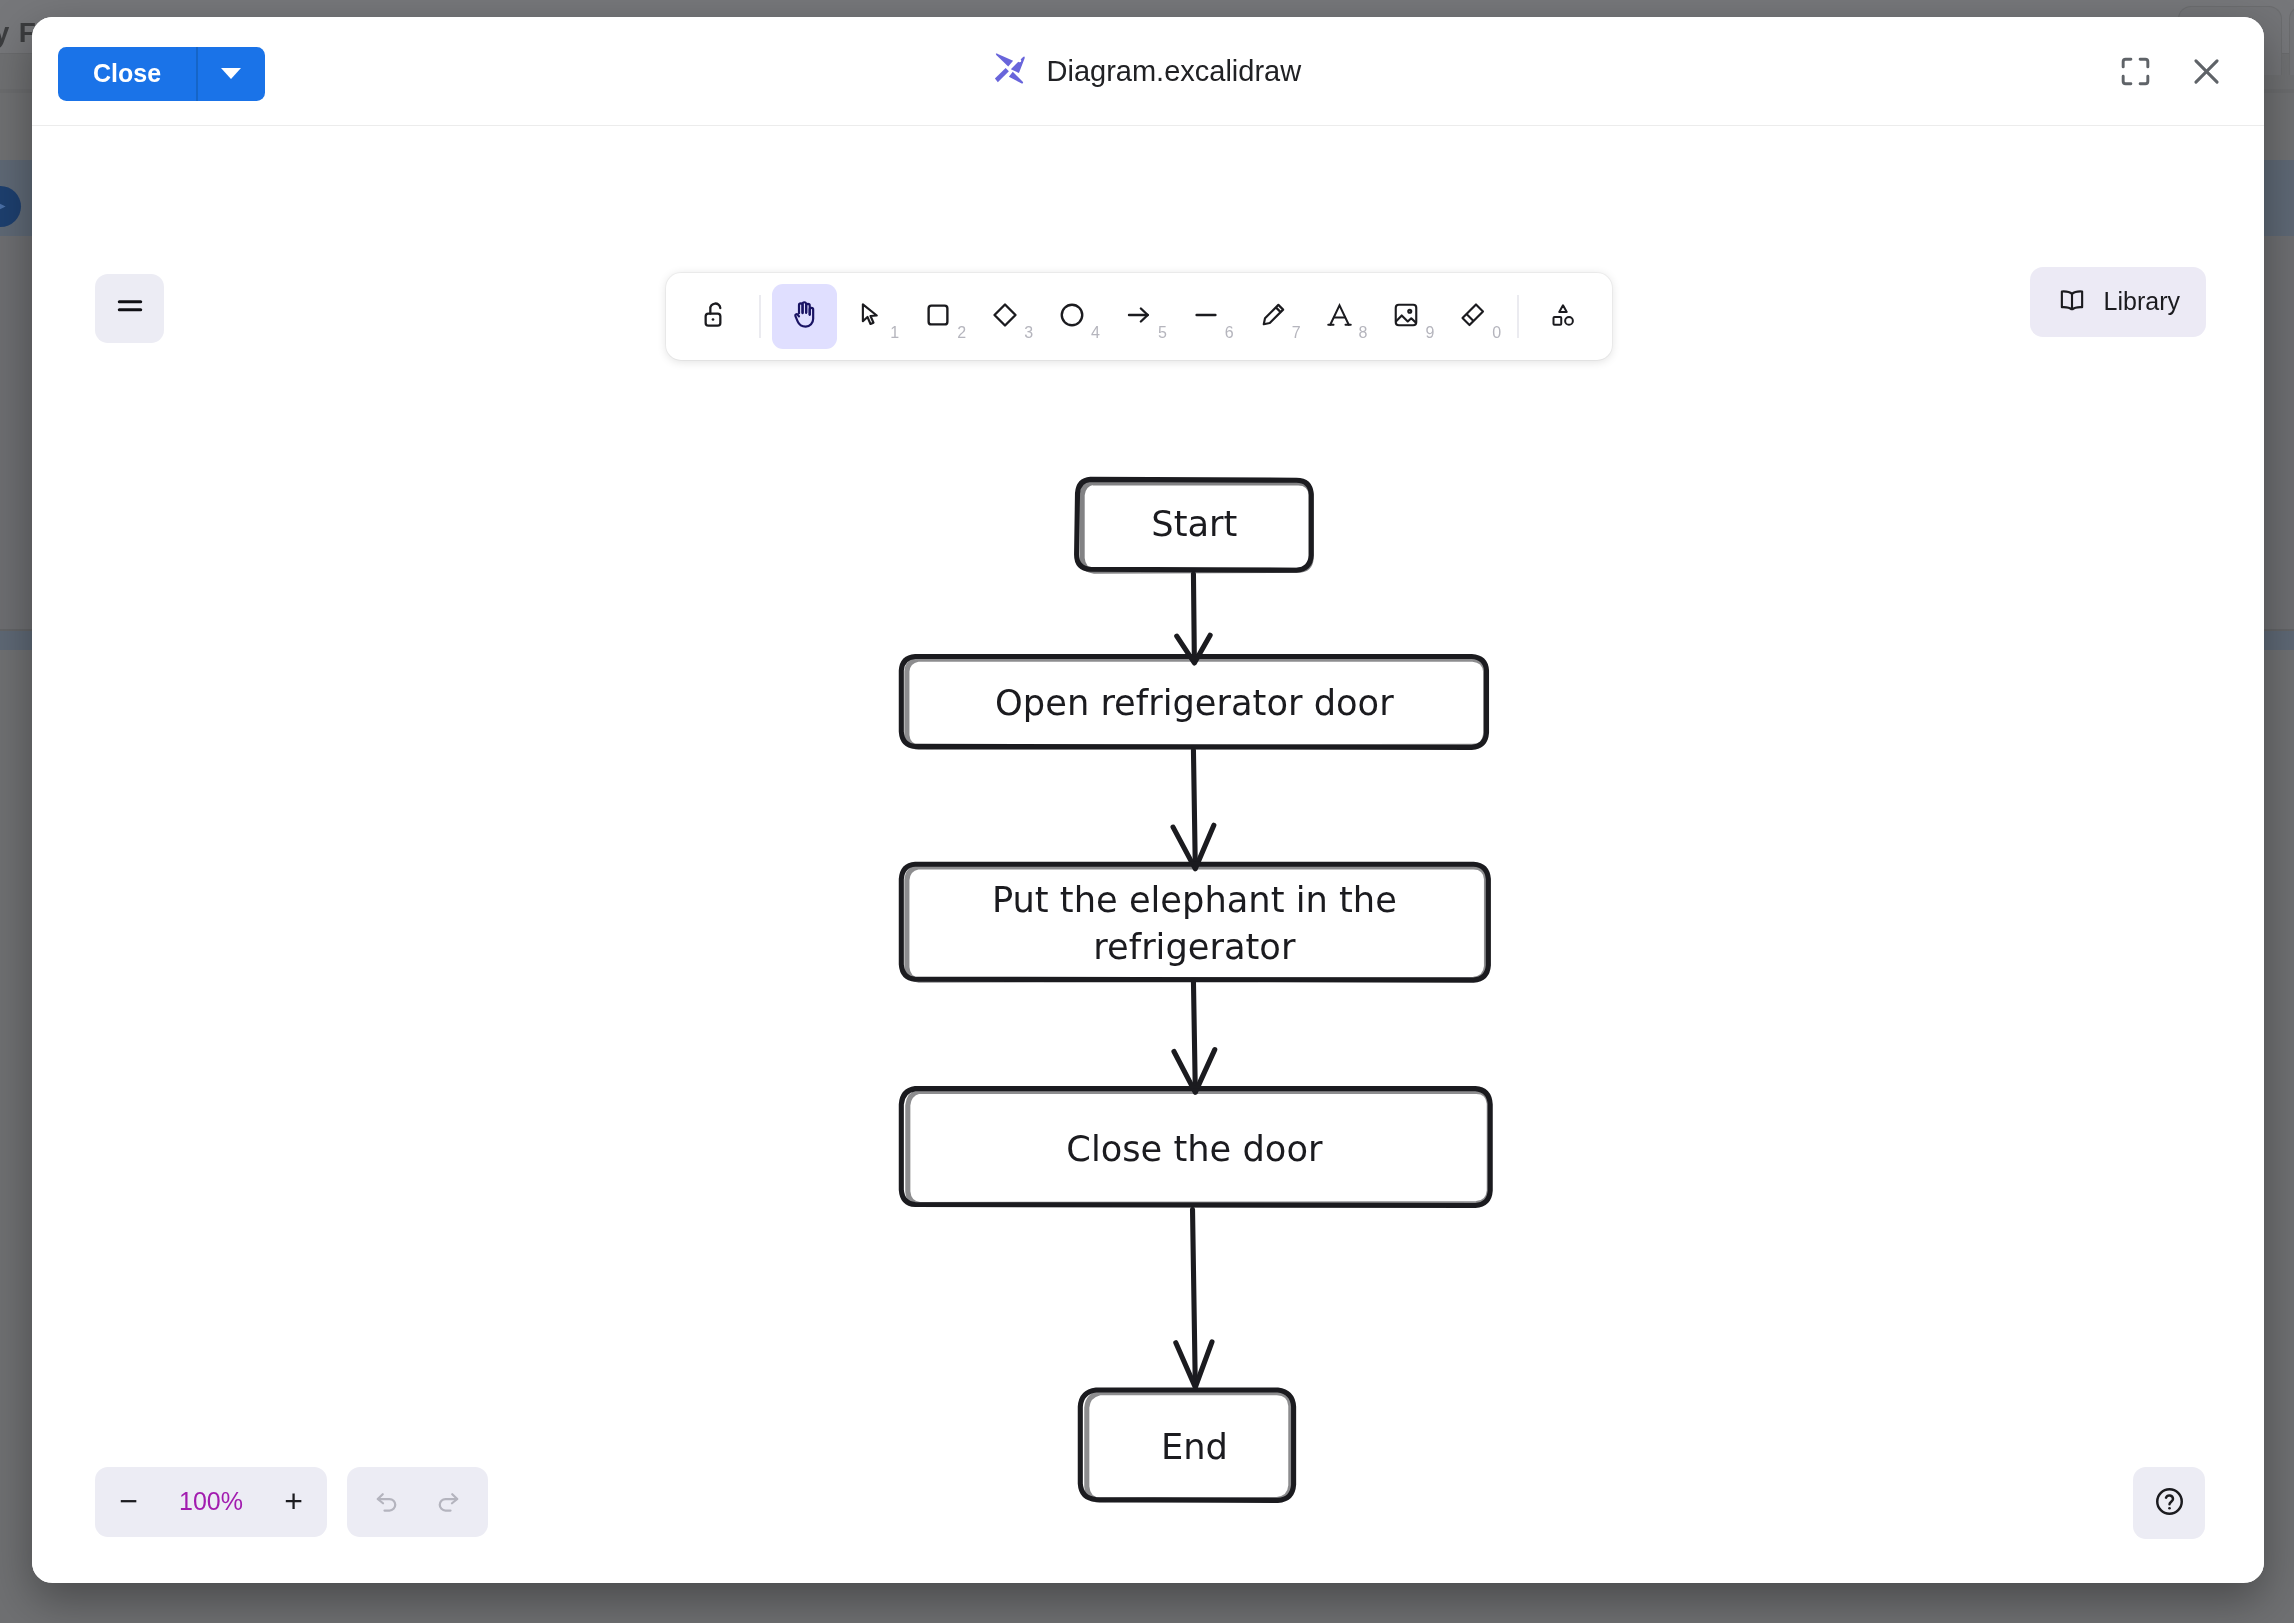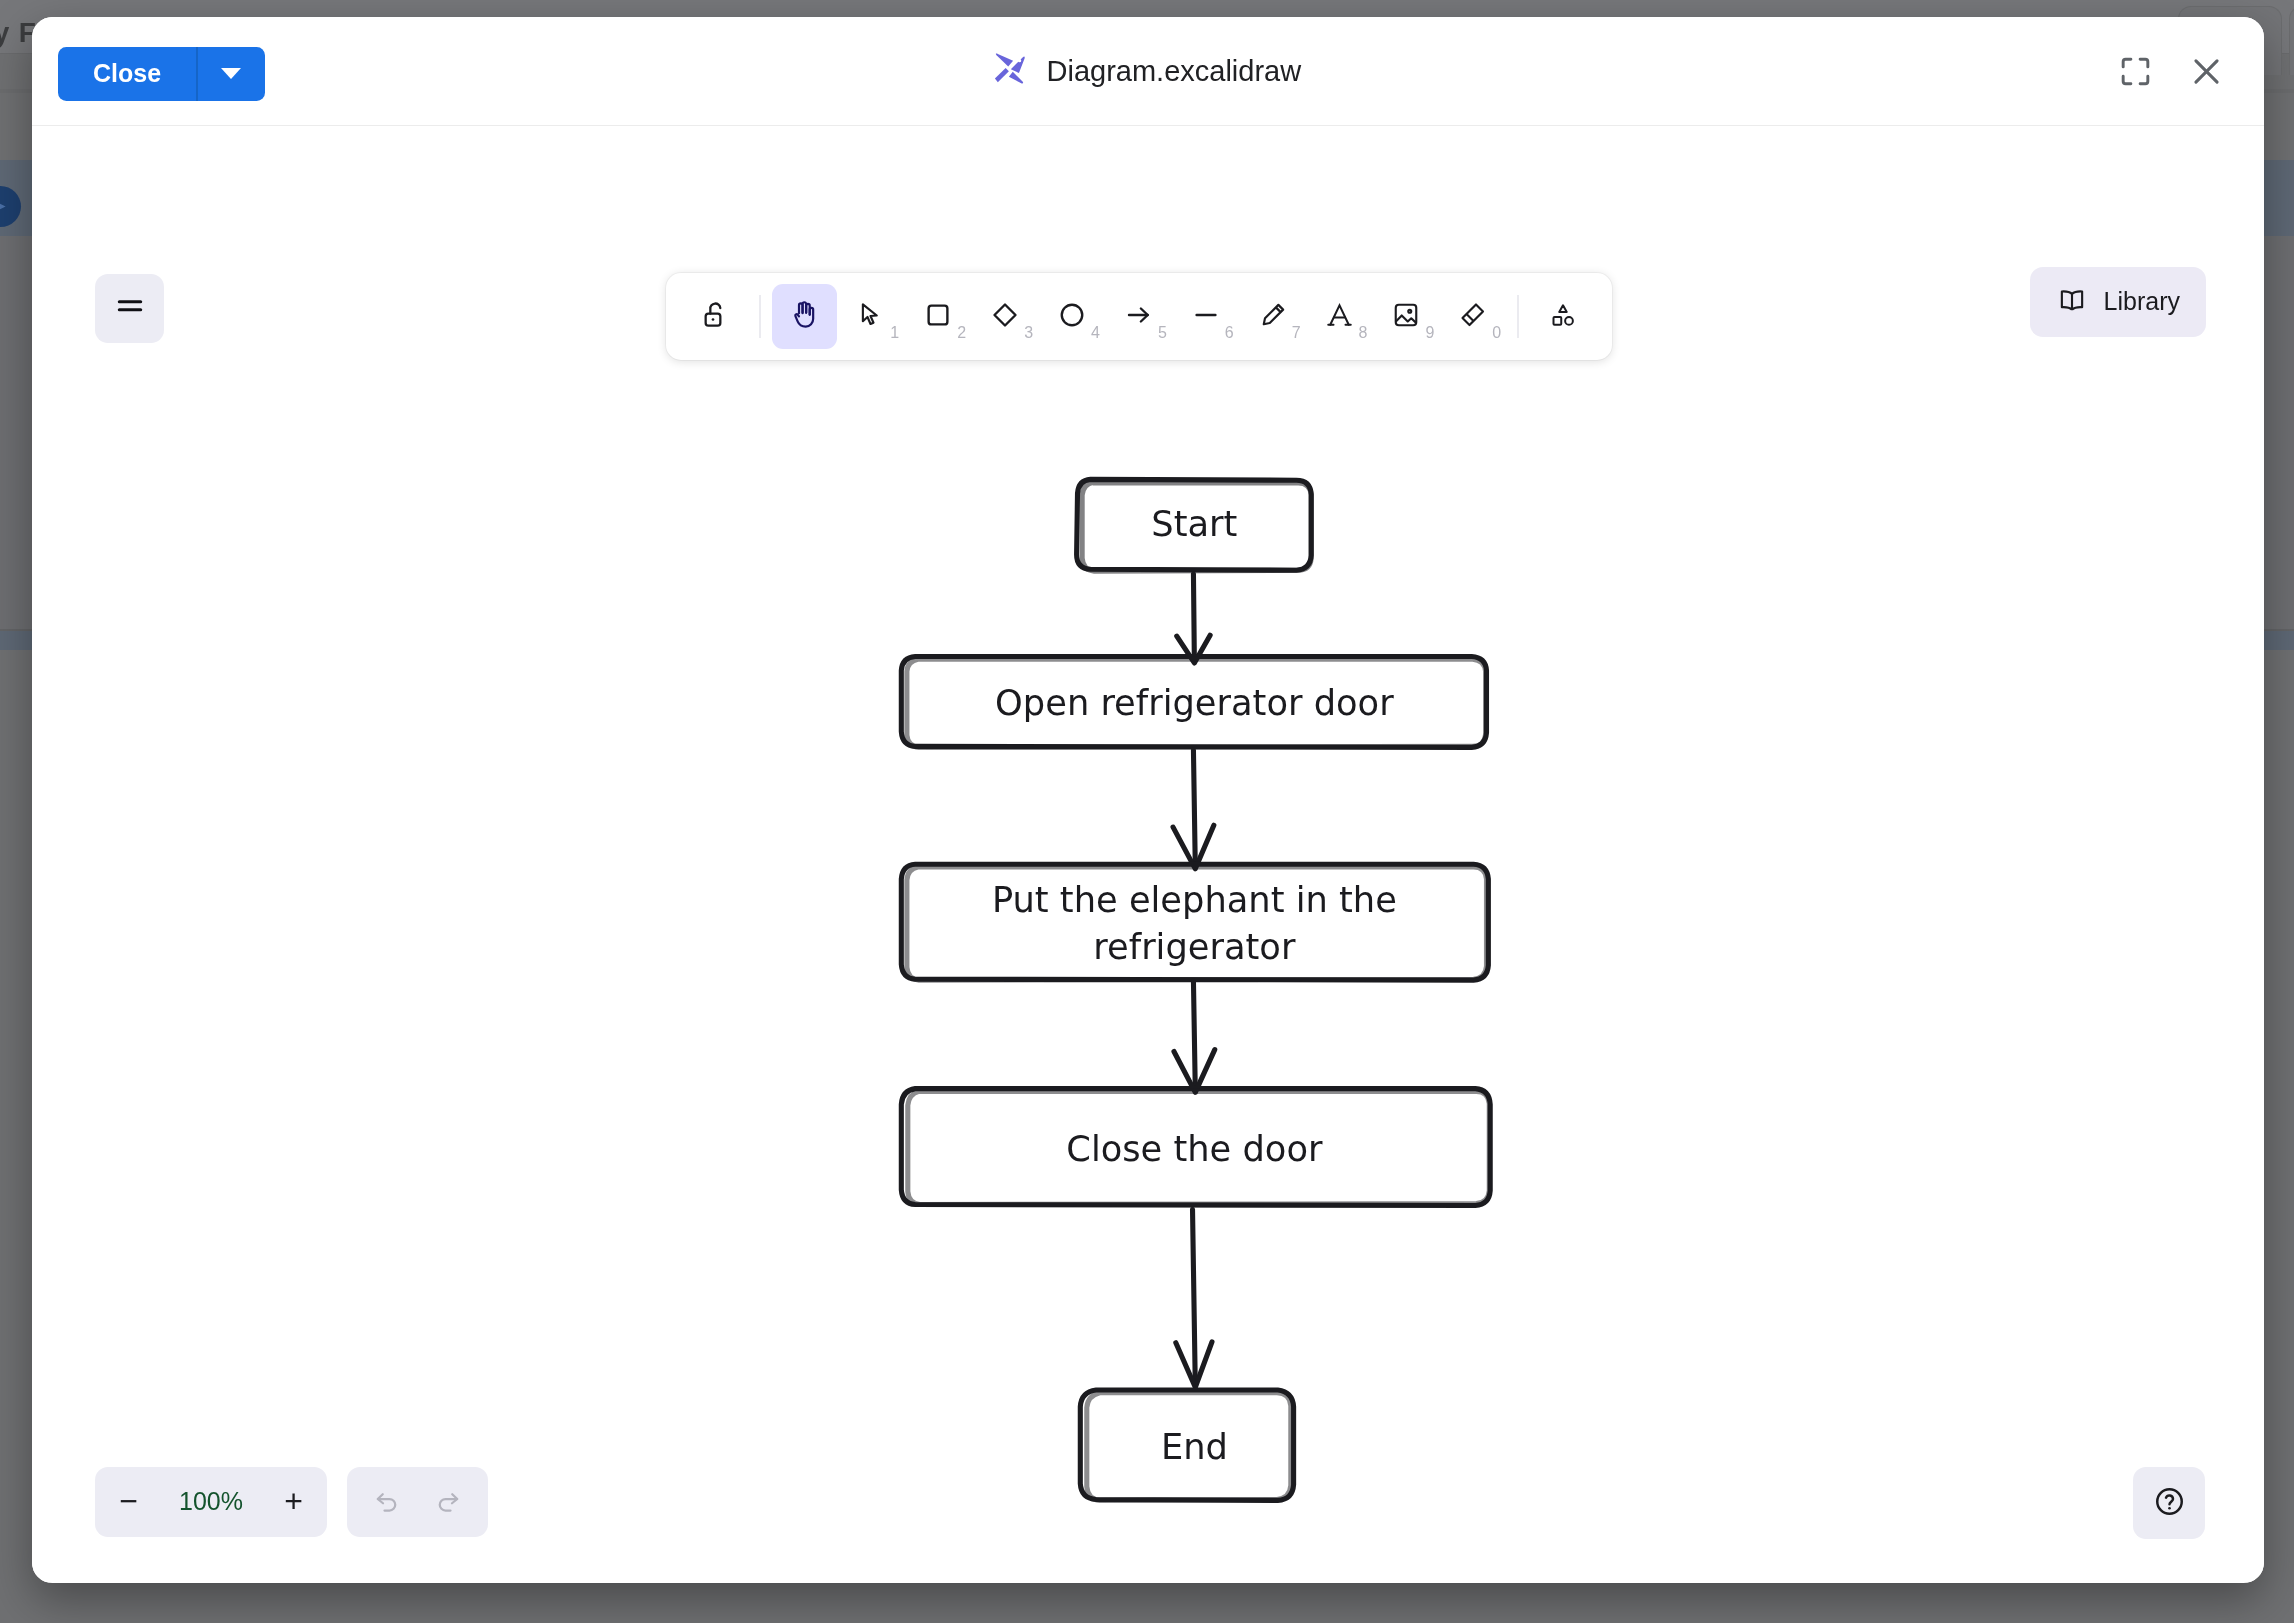--- a/index.html
+++ b/index.html
@@ -275,21 +275,21 @@
     cursor: pointer;
     display: flex; align-items: center; justify-content: center;
     font-size: 32px;
     color: #1b1b1f;
     font-family: "Liberation Sans", sans-serif;
   }
   .zoom-val {
     min-width: 98px;
     text-align: center;
     font-size: 25px;
-    color: #14532d;
+    color: #a21caf;
     cursor: pointer;
   }
   .undo-group {
     position: absolute;
     left: 315px; bottom: 45px;
     height: 70px;
     background: #ececf4;
     border-radius: 13px;
     display: flex;
     align-items: center;

